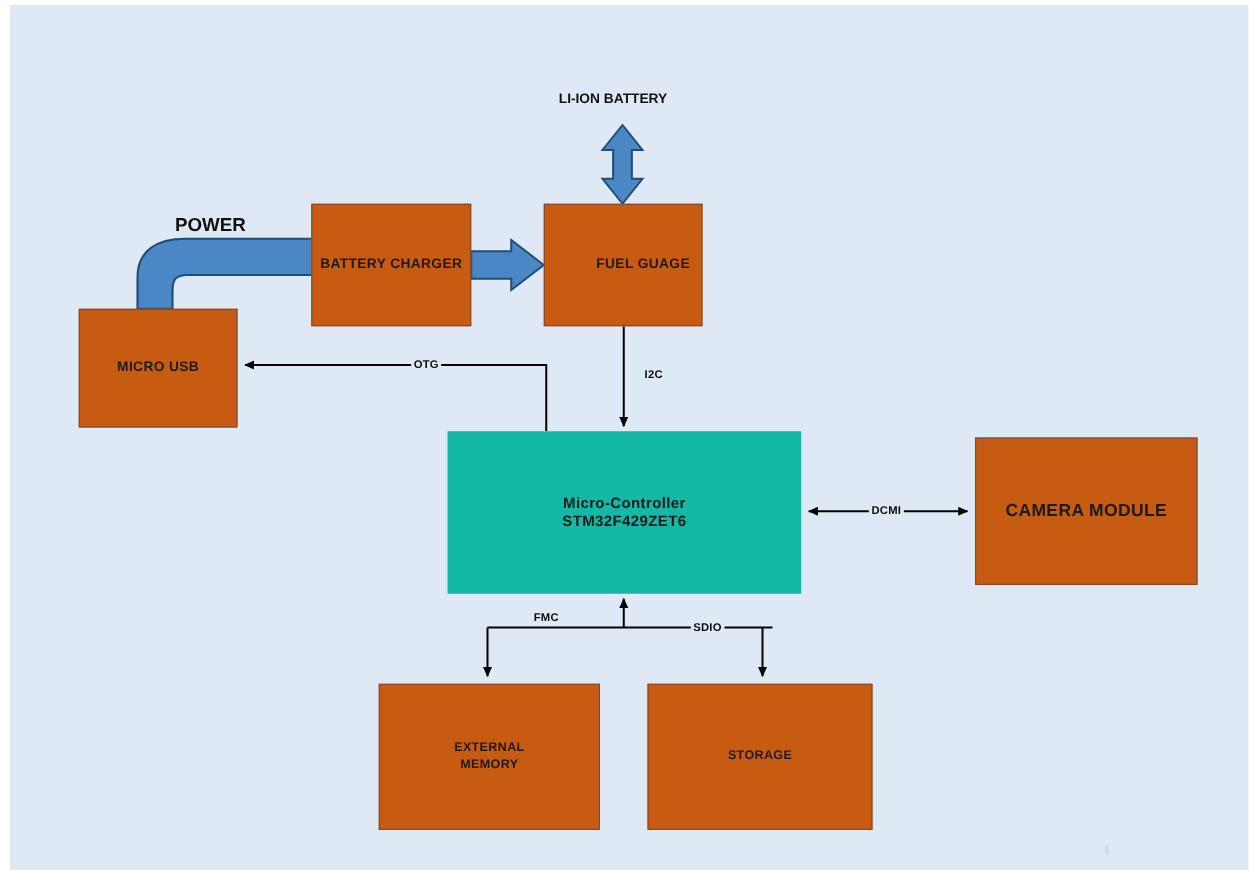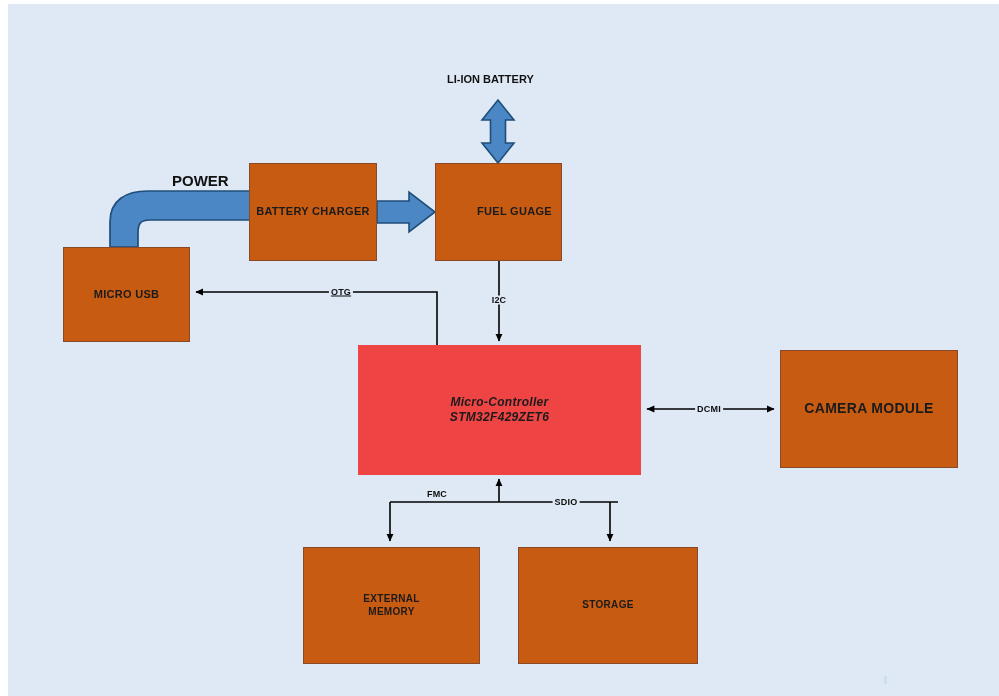--- a/index.html
+++ b/index.html
@@ -42,23 +42,22 @@
     font-weight: bold;
     letter-spacing: 0.3px;
     line-height: 1.25;
     white-space: pre-line;
   }
   .node.orange {
     background: #c75b12;
     border: 1px solid #8a4a27;
   }
   .node.green {
-    background: #ef4444;
+    background: #14b8a6;
     border: none;
-    font-style: italic;
   }
   .free-label {
     position: absolute;
     color: #111111;
     font-weight: bold;
     white-space: nowrap;
   }
   .wire-label {
     position: absolute;
     background: #dfe9f5;
@@ -139,24 +138,24 @@
       <line x1="390" y1="502" x2="618" y2="502" stroke="#000000" stroke-width="1.6"></line>
 
       <path d="M390,502 L390,541" fill="none" stroke="#000000" stroke-width="1.6" marker-end="url(#arrowBlack)"></path>
 
       <path d="M610,502 L610,541" fill="none" stroke="#000000" stroke-width="1.6" marker-end="url(#arrowBlack)"></path>
     </g>
   </svg>
 
   <div class="free-label" style="left:447px; top:73px; font-size:11px;">LI-ION BATTERY</div>
 
-  <div class="free-label" style="left:172px; top:172px; font-size:15px;">POWER</div>
+  <div class="free-label" style="left:140px; top:172px; font-size:15px;">POWER</div>
 
-  <div class="wire-label" style="left:341px; top:292px;text-decoration:underline;">OTG</div>
-  <div class="wire-label" style="left:499px; top:300px;">I2C</div>
+  <div class="wire-label" style="left:341px; top:292px;">OTG</div>
+  <div class="wire-label" style="left:523px; top:300px;">I2C</div>
   <div class="wire-label" style="left:709px; top:409px;">DCMI</div>
   <div class="wire-label" style="left:437px; top:494px;">FMC</div>
   <div class="wire-label" style="left:566px; top:502px;">SDIO</div>
 
   <div class="node orange" style="left:249px; top:163px; width:128px; height:98px; font-size:11px;">BATTERY CHARGER</div>
 
   <div class="node orange" style="left:63px; top:247px; width:127px; height:95px; font-size:11px;">MICRO USB</div>
 
   <div class="node orange" style="left:435px; top:163px; width:127px; height:98px; font-size:11px;padding-left:32px;">FUEL GUAGE</div>
 

